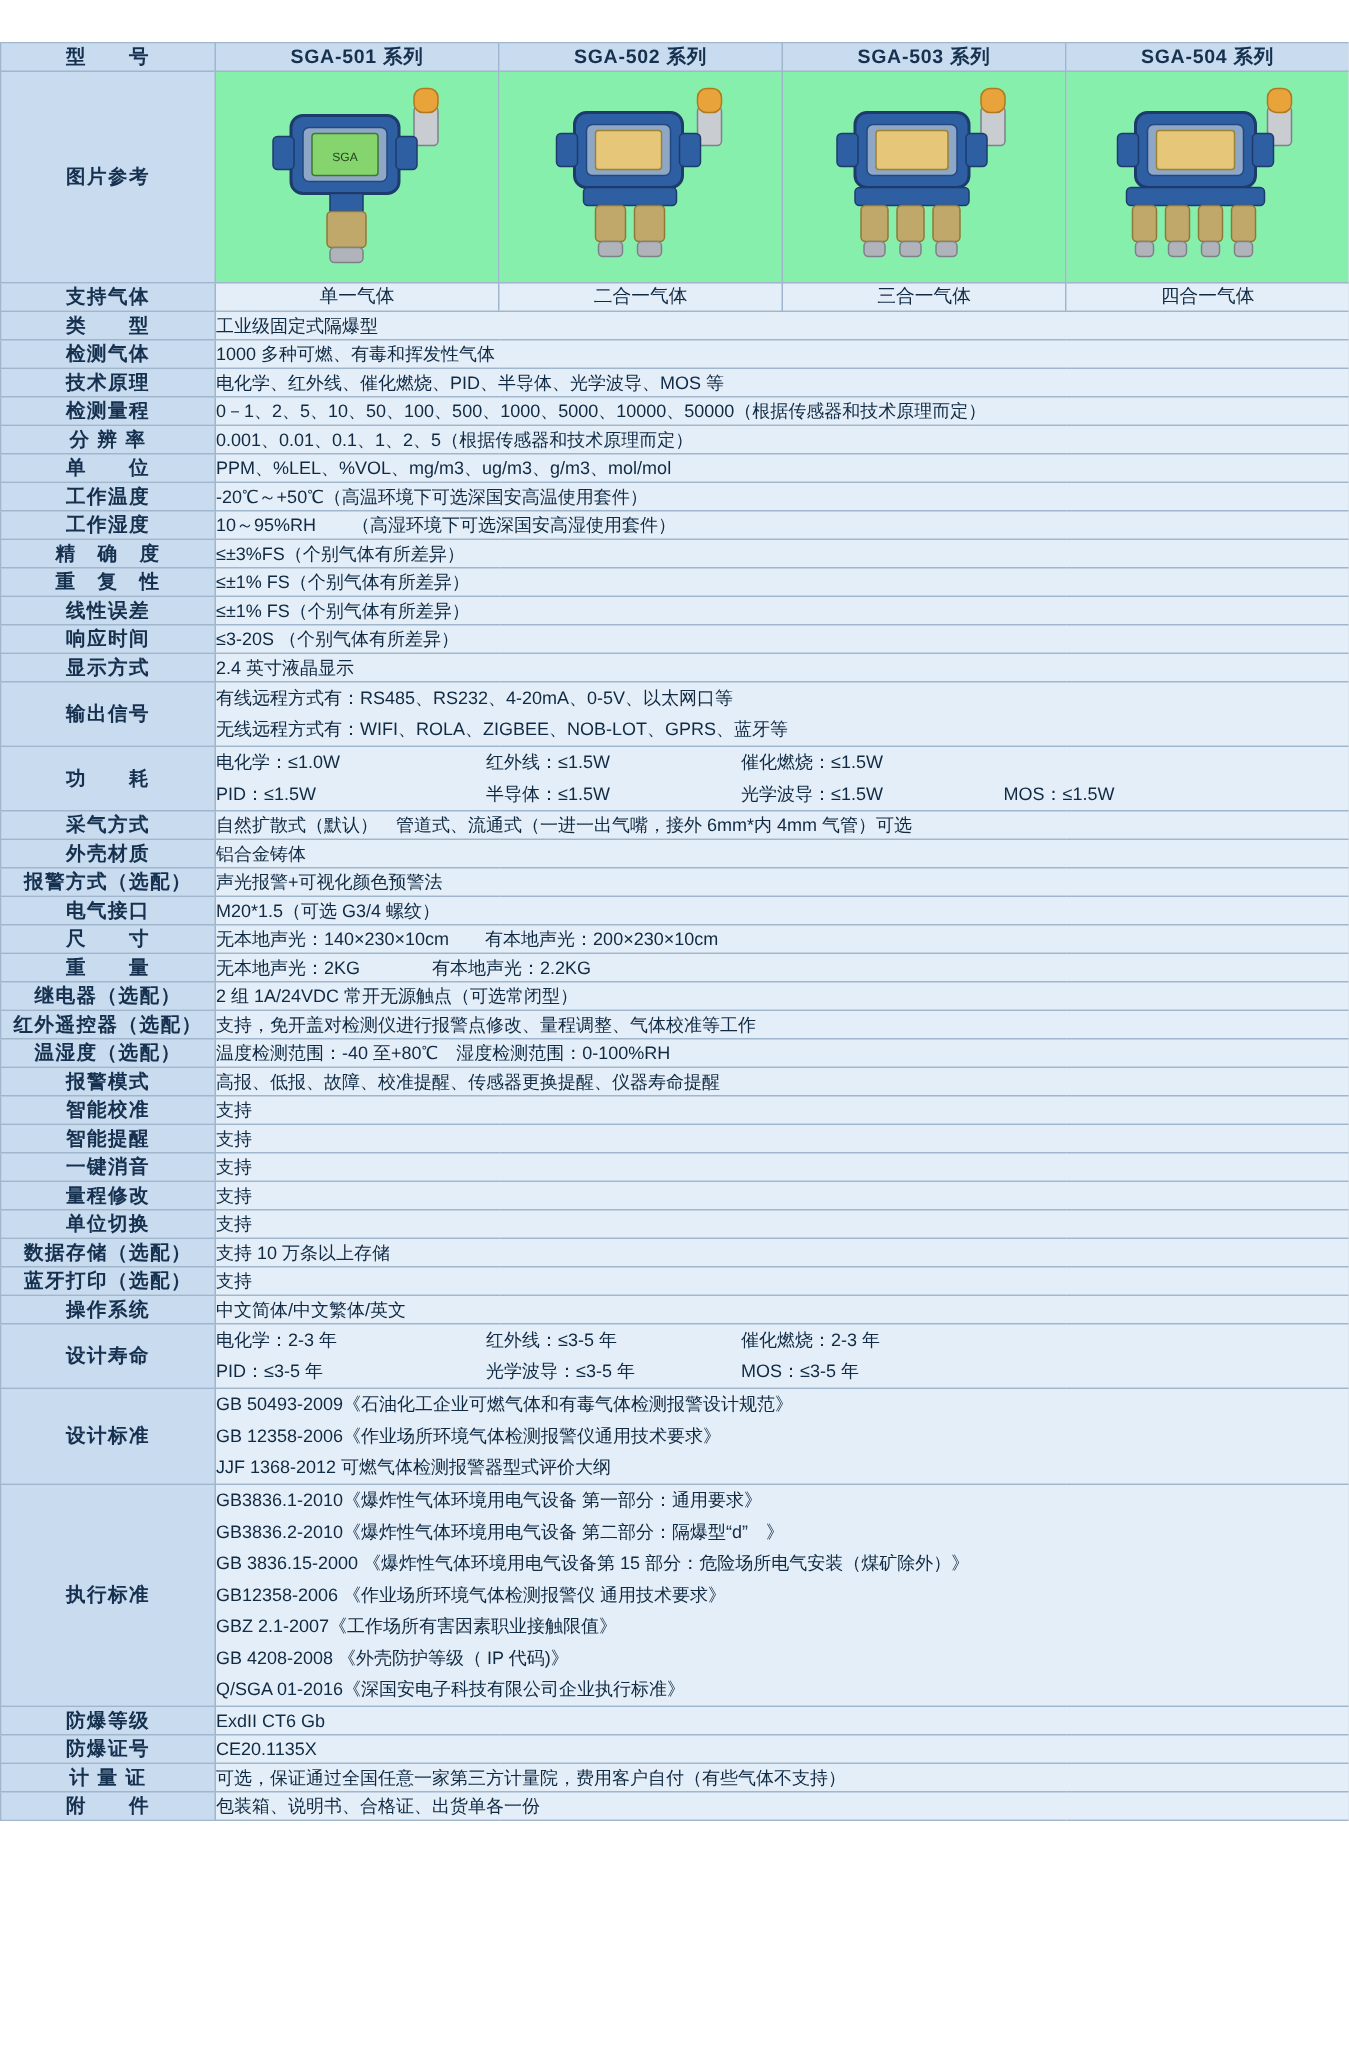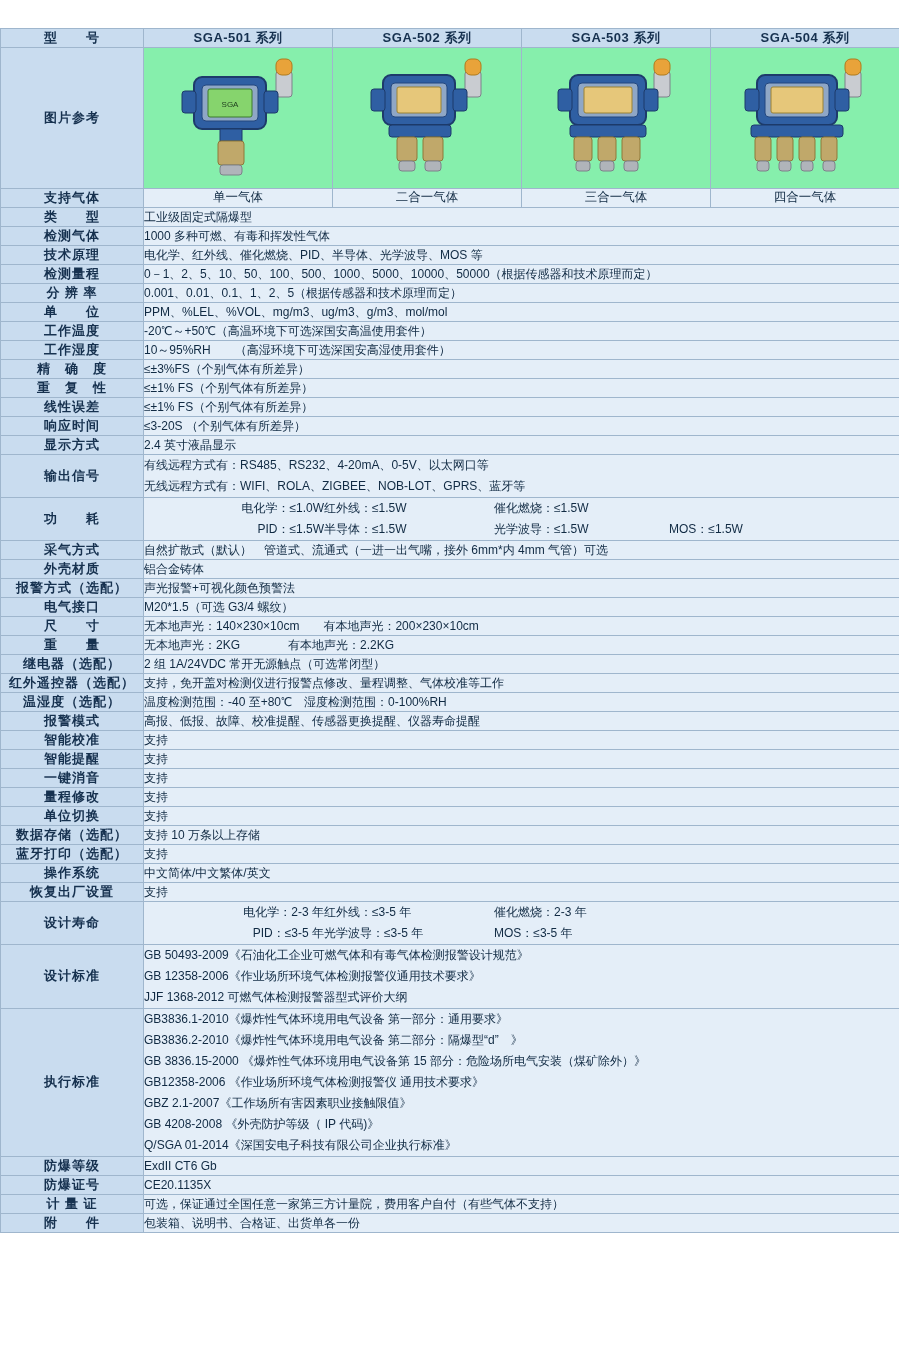--- a/index.html
+++ b/index.html
@@ -69,21 +69,21 @@
     padding: 5px 2px;
     color: #102a43;
   }
   .multiline div { line-height: 1.75; }
   
   .cols {
     display: flex;
     flex-wrap: wrap;
   }
   .cols > span { display: inline-block; }
-  .c-1 { width: 180px; text-align: right; }
+  .c-1 { width: 180px; }
   .c-2 { width: 170px; }
   .c-3 { width: 175px; }
   .c-4 { width: 150px; }
   .detector {
     display: inline-block;
     position: relative;
     width: 160px;
     height: 132px;
   }
   svg { display: block; }
@@ -347,24 +347,20 @@
     <td class="val" colspan="4">支持 10 万条以上存储</td>
   </tr>
   <tr>
     <td class="lbl">蓝牙打印（选配）</td>
     <td class="val" colspan="4">支持</td>
   </tr>
   <tr>
     <td class="lbl">操作系统</td>
     <td class="val" colspan="4">中文简体/中文繁体/英文</td>
   </tr>
-  <tr>
-    <td class="lbl">恢复出厂设置</td>
-    <td class="val" colspan="4">支持</td>
-  </tr>
 
   <tr>
     <td class="lbl">设计寿命</td>
     <td class="val multiline" colspan="4">
       <div class="cols">
         <span class="c-1">电化学：2-3 年</span>
         <span class="c-2">红外线：≤3-5 年</span>
         <span class="c-3">催化燃烧：2-3 年</span>
       </div>
       <div class="cols">
@@ -386,21 +382,21 @@
 
   <tr>
     <td class="lbl">执行标准</td>
     <td class="val multiline" colspan="4">
       <div>GB3836.1-2010《爆炸性气体环境用电气设备 第一部分：通用要求》</div>
       <div>GB3836.2-2010《爆炸性气体环境用电气设备 第二部分：隔爆型“d”　》</div>
       <div>GB 3836.15-2000 《爆炸性气体环境用电气设备第 15 部分：危险场所电气安装（煤矿除外）》</div>
       <div>GB12358-2006 《作业场所环境气体检测报警仪 通用技术要求》</div>
       <div>GBZ 2.1-2007《工作场所有害因素职业接触限值》</div>
       <div>GB 4208-2008 《外壳防护等级（ IP 代码)》</div>
-      <div>Q/SGA 01-2014《深国安电子科技有限公司企业执行标准》</div>
+      <div>Q/SGA 01-2016《深国安电子科技有限公司企业执行标准》</div>
     </td>
   </tr>
 
   <tr>
     <td class="lbl">防爆等级</td>
     <td class="val" colspan="4">ExdII CT6 Gb</td>
   </tr>
   <tr>
     <td class="lbl">防爆证号</td>
     <td class="val" colspan="4">CE20.1135X</td>

